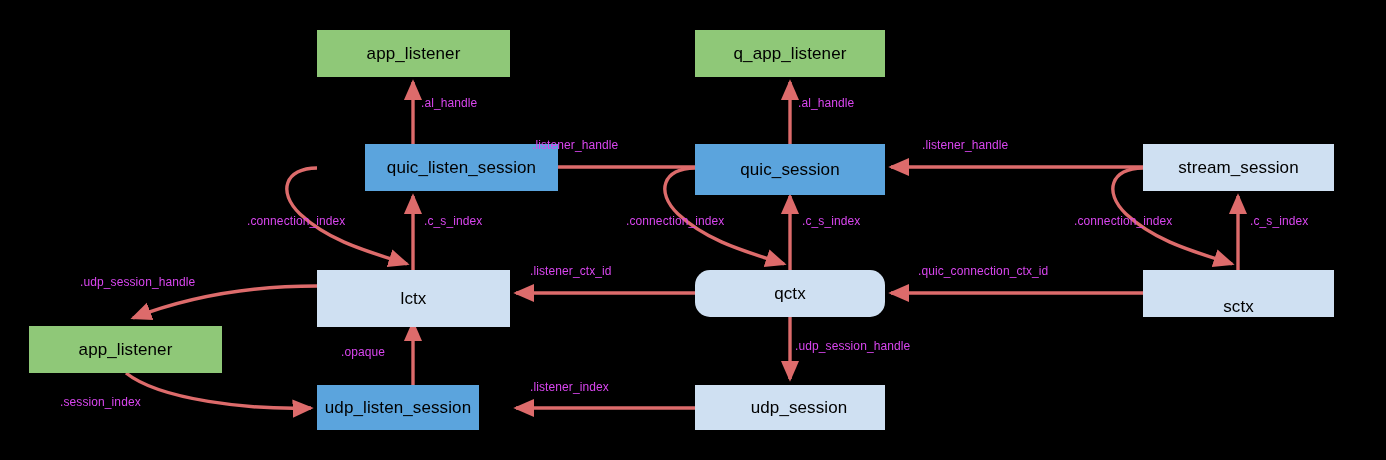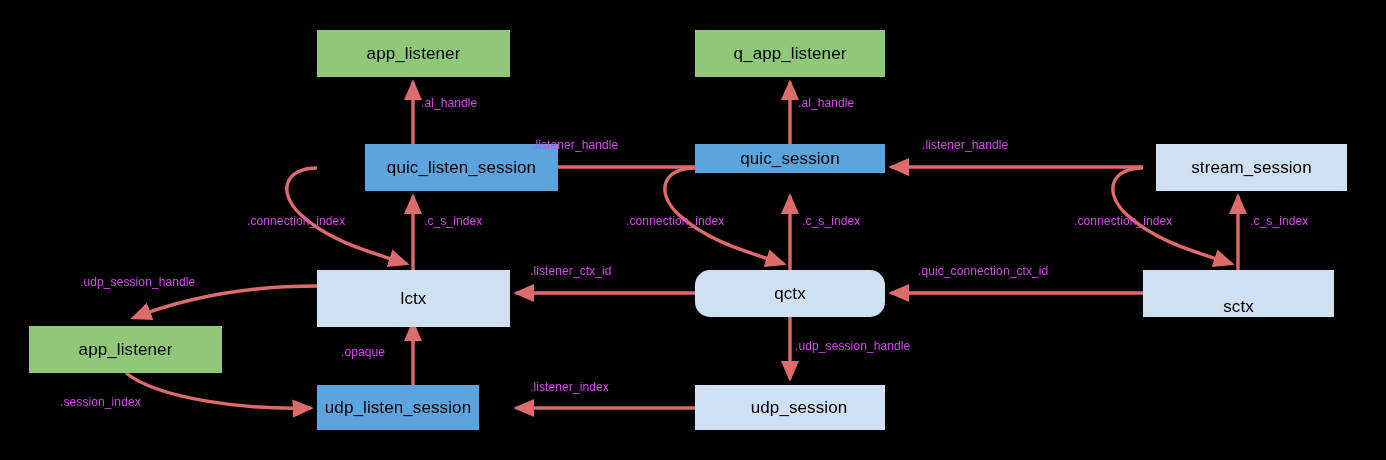--- a/index.html
+++ b/index.html
@@ -106,25 +106,25 @@
   </div>
 
   <div class="node green" style="left:695px;  top:30px;  width:190px; height:47px;">
     <span>q_app_listener</span>
   </div>
 
   <div class="node blue" style="left:317px;  top:144px; width:193px; height:47px;margin-left:48px;">
     <span>quic_listen_session</span>
   </div>
 
-  <div class="node blue" style="left:695px;  top:144px; width:190px; height:29px;">
+  <div class="node blue" style="left:695px;  top:144px; width:190px; height:51px;">
     <span>quic_session</span>
   </div>
 
-  <div class="node lblue" style="left:1143px; top:144px; width:191px; height:47px;margin-left:13px;">
+  <div class="node lblue" style="left:1143px; top:144px; width:191px; height:47px;">
     <span>stream_session</span>
   </div>
 
   <div class="node lblue" style="left:317px;  top:270px; width:193px; height:57px;">
     <span>lctx</span>
   </div>
 
   <div class="node lblue" style="left:695px;  top:270px; width:190px; height:47px;border-radius:15px;">
     <span>qctx</span>
   </div>

